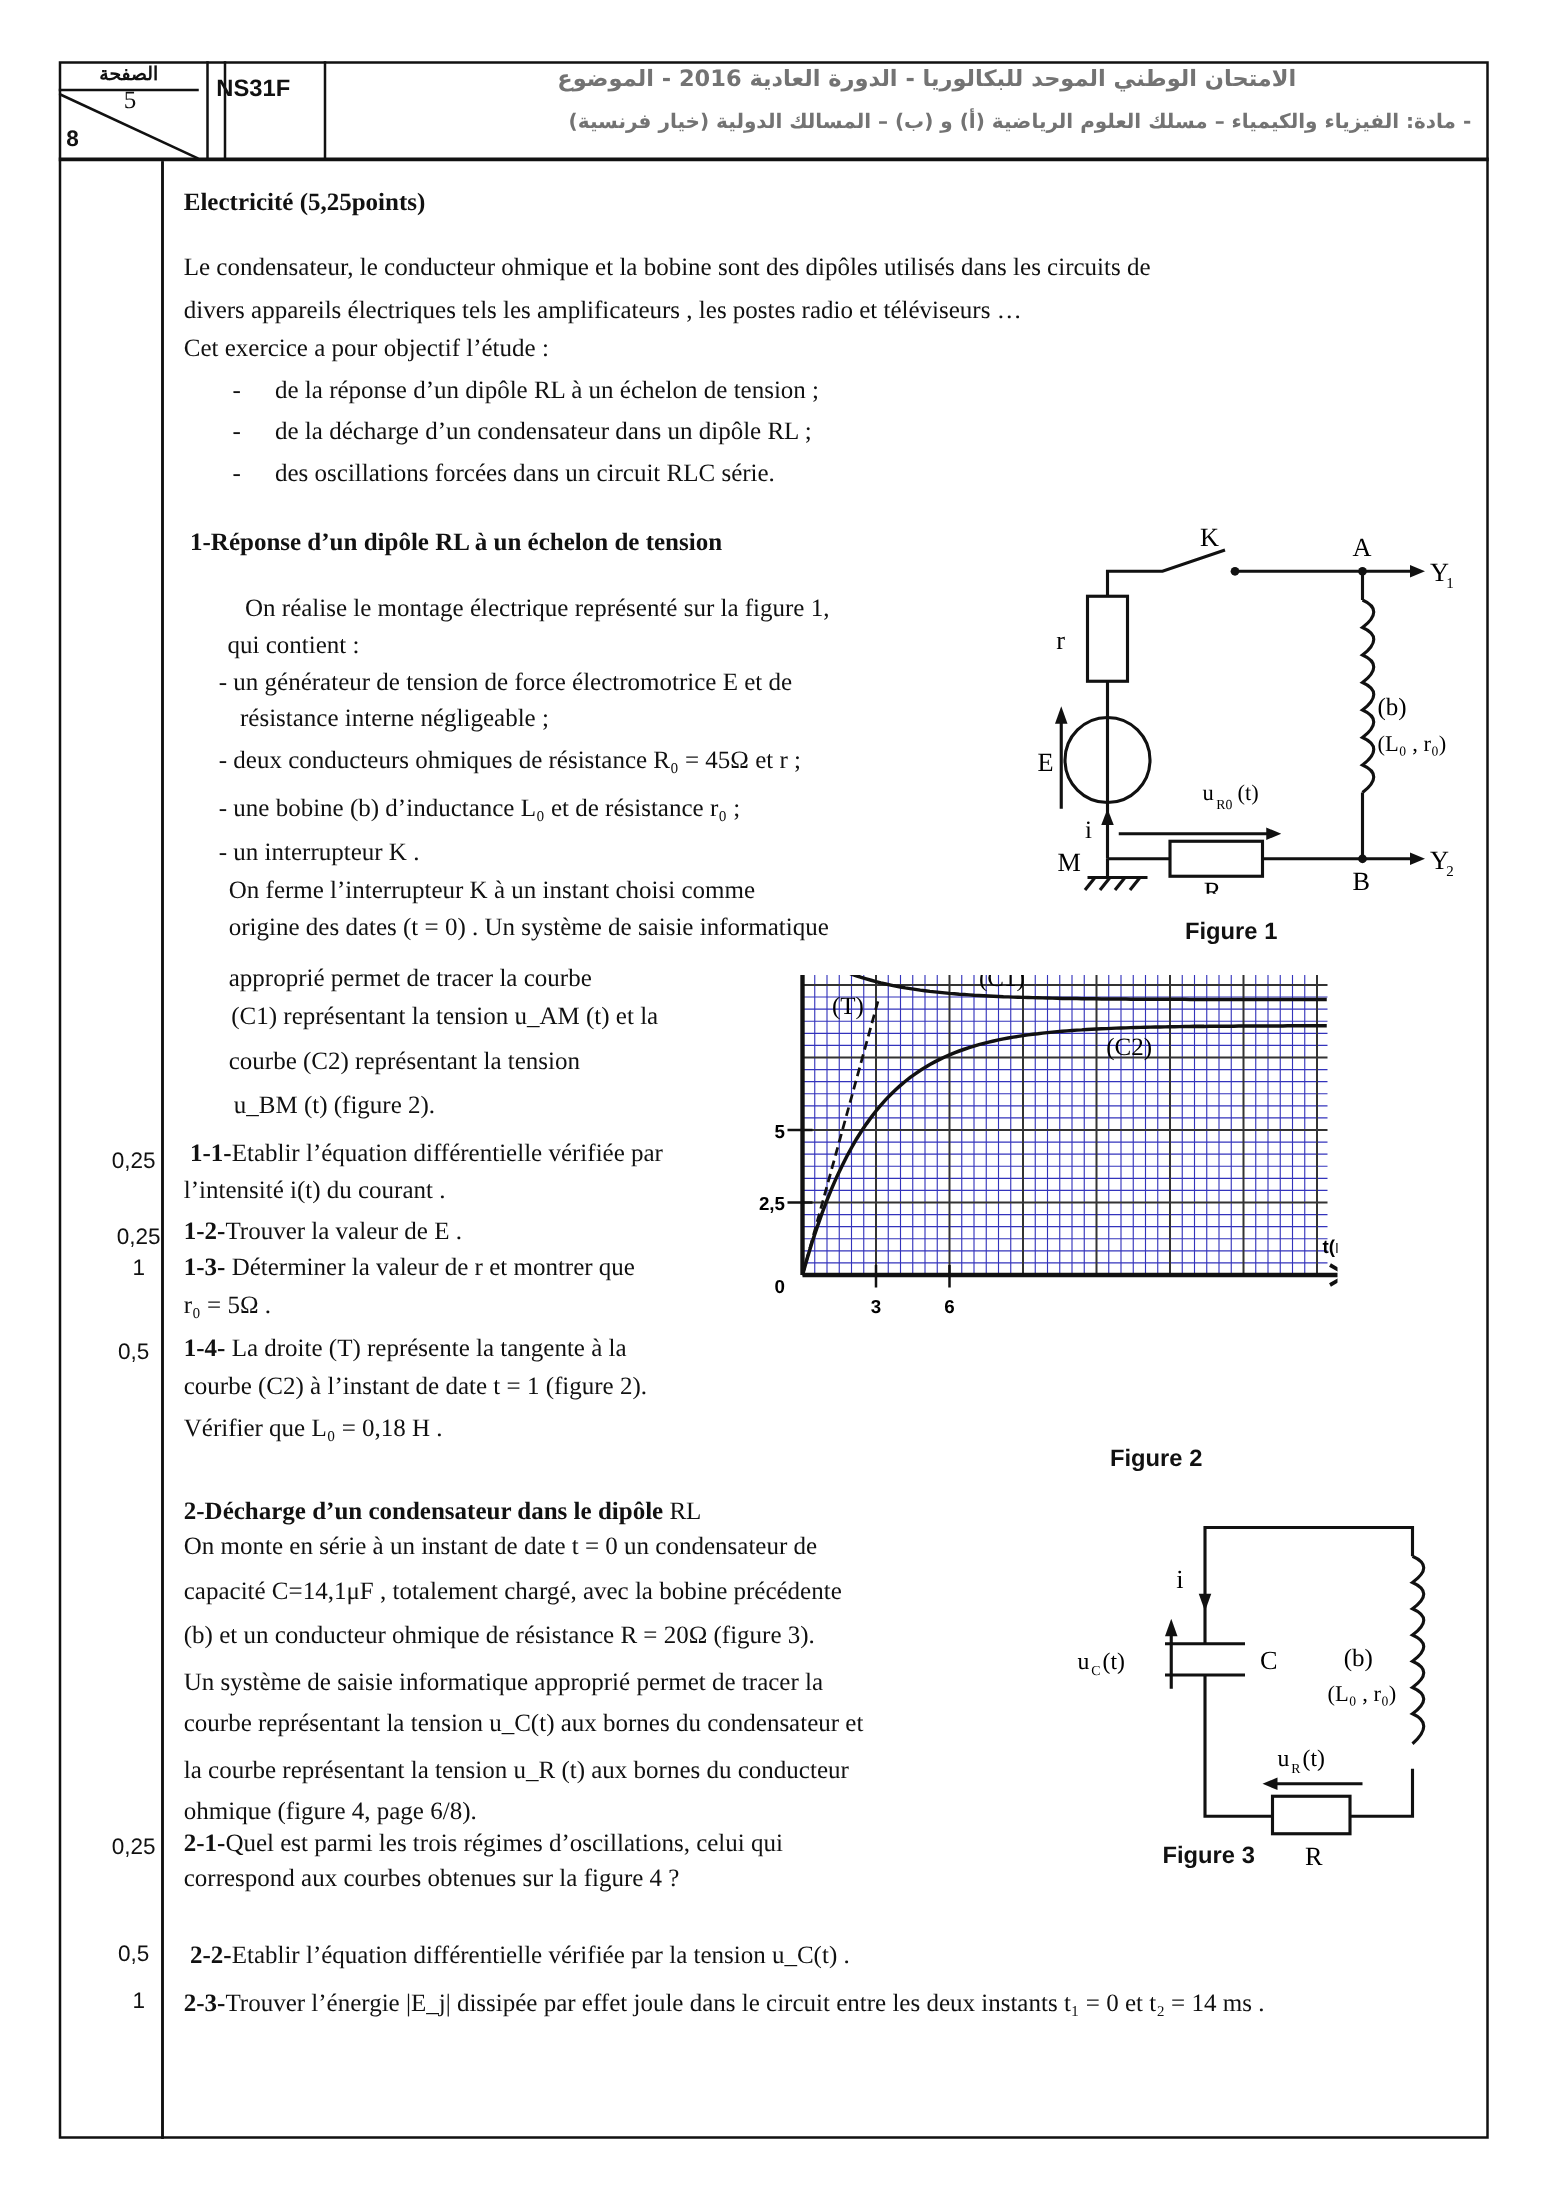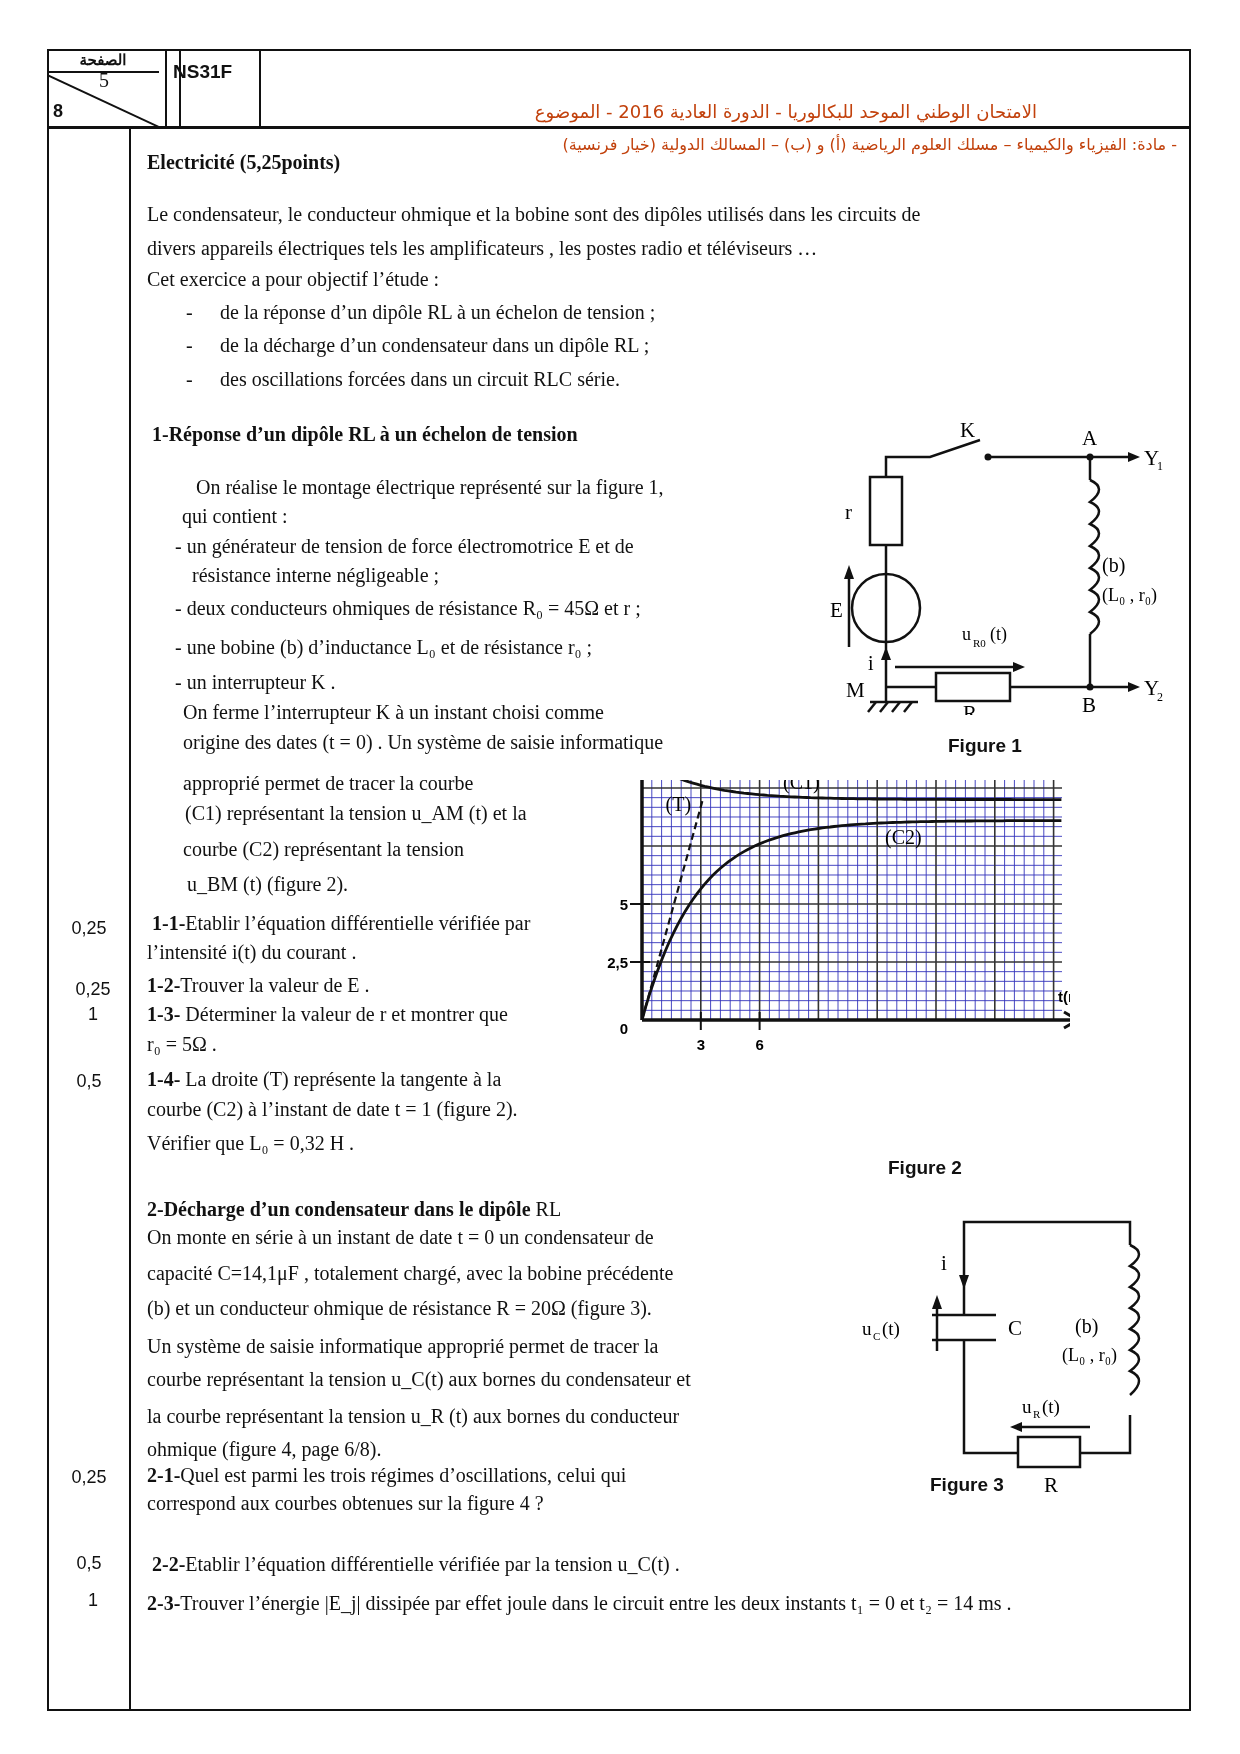--- a/index.html
+++ b/index.html
@@ -5,25 +5,25 @@
   html, body { margin:0; padding:0; background:#fff; }
   body { width:1240px; height:1754px; position:relative; overflow:hidden; font-family:"Liberation Serif", serif; color:#111; }
   .abs { position:absolute; }
   .frame { position:absolute; left:47px; top:49px; width:1144px; height:1662px; border:2px solid #111; box-sizing:border-box; }
   .header-row { position:absolute; left:47px; top:49px; width:1144px; height:80px; border-bottom:3px solid #111; box-sizing:border-box; }
   .hdr-page { position:absolute; left:0; top:0; width:134px; height:78px; border-right:2px solid #111; box-sizing:border-box; font-family:"Liberation Sans", sans-serif; font-weight:bold; }
   .hdr-page .lbl { position:absolute; left:0; top:0; width:112px; height:22px; border-bottom:2px solid #111; text-align:center; font-size:15px; line-height:22px; }
   .hdr-page .num5 { position:absolute; left:52px; top:20px; font-family:"Liberation Serif", serif; font-size:20px; font-weight:normal; }
   .hdr-page .num8 { position:absolute; left:6px; top:52px; font-size:18px; }
   .hdr-code { position:absolute; left:118px; top:0; width:96px; height:78px; border-left:2px solid #111; border-right:2px solid #111; box-sizing:border-box; font-family:"Liberation Sans", sans-serif; font-weight:bold; font-size:19px; padding:12px 0 0 6px; }
-  .hdr-title { position:absolute; left:216px; top:0; width:924px; height:78px; direction:rtl; text-align:right; font-family:"DejaVu Sans", sans-serif; font-weight:normal; color:#c2410c;margin-top:48px; }
+  .hdr-title { position:absolute; left:216px; top:0; width:924px; height:78px; direction:rtl; text-align:right; font-family:"DejaVu Sans", sans-serif; font-weight:bold; color:#737373; }
   .hdr-title .l1 { position:absolute; right:150px; top:4px; font-size:18px; }
   .hdr-title .l2 { position:absolute; right:10px; top:38px; font-size:16px; }
   .margin-col { position:absolute; left:47px; top:129px; width:84px; height:1582px; border-right:2px solid #111; box-sizing:border-box; }
-  .score { position:absolute; width:84px; text-align:center; font-family:"Liberation Sans", sans-serif; font-size:18px; }
+  .score { position:absolute; width:84px; text-align:center; font-family:"Liberation Sans", sans-serif; font-size:18px;padding-left:18px; }
   .t { position:absolute; font-size:20px; white-space:nowrap; }
   .b { font-weight:bold; }
   .fig-label { font-family:"Liberation Sans", sans-serif; font-weight:bold; font-size:19px; position:absolute; }
   svg text { font-family:"Liberation Serif", serif; }
 </style>
 </head>
 <body>
 
 <div class="frame"></div>
 <div class="header-row">
@@ -78,21 +78,21 @@
 <div class="t" style="left:183px;top:838px">courbe (C2)  représentant la tension</div>
 <div class="t" style="left:187px;top:873px">u_BM (t) (figure 2).</div>
 
 <div class="t" style="left:152px;top:912px"><span class="b">1-1-</span><span>Etablir l’équation différentielle vérifiée par</span></div>
 <div class="t" style="left:147px;top:941px">l’intensité  i(t) du courant .</div>
 <div class="t" style="left:147px;top:974px"><span class="b">1-2-</span><span>Trouver la valeur de  E .</span></div>
 <div class="t" style="left:147px;top:1003px"><span class="b">1-3-</span><span> Déterminer la valeur de  r et montrer que</span></div>
 <div class="t" style="left:147px;top:1033px">r₀ = 5Ω  .</div>
 <div class="t" style="left:147px;top:1068px"><span class="b">1-4-</span><span> La droite (T) représente la tangente à la</span></div>
 <div class="t" style="left:147px;top:1098px">courbe  (C2)  à l’instant de date  t = 1  (figure 2).</div>
-<div class="t" style="left:147px;top:1132px">Vérifier que  L₀ = 0,32 H .</div>
+<div class="t" style="left:147px;top:1132px">Vérifier que  L₀ = 0,18 H .</div>
 
 <svg class="abs" style="left:830px;top:415px" width="360" height="300">
   <g stroke="#111" stroke-width="2.5" fill="none">
     <polyline points="56,90 56,42 100,42 150,25"></polyline>
     <line x1="158" y1="42" x2="260" y2="42"></line>
     <rect x="40" y="62" width="32" height="68" fill="#fff"></rect>
     <line x1="56" y1="130" x2="56" y2="272"></line>
     <circle cx="56" cy="193" r="34" fill="none"></circle>
     <line x1="19" y1="232" x2="19" y2="162"></line>
     <line x1="56" y1="272" x2="260" y2="272"></line>

